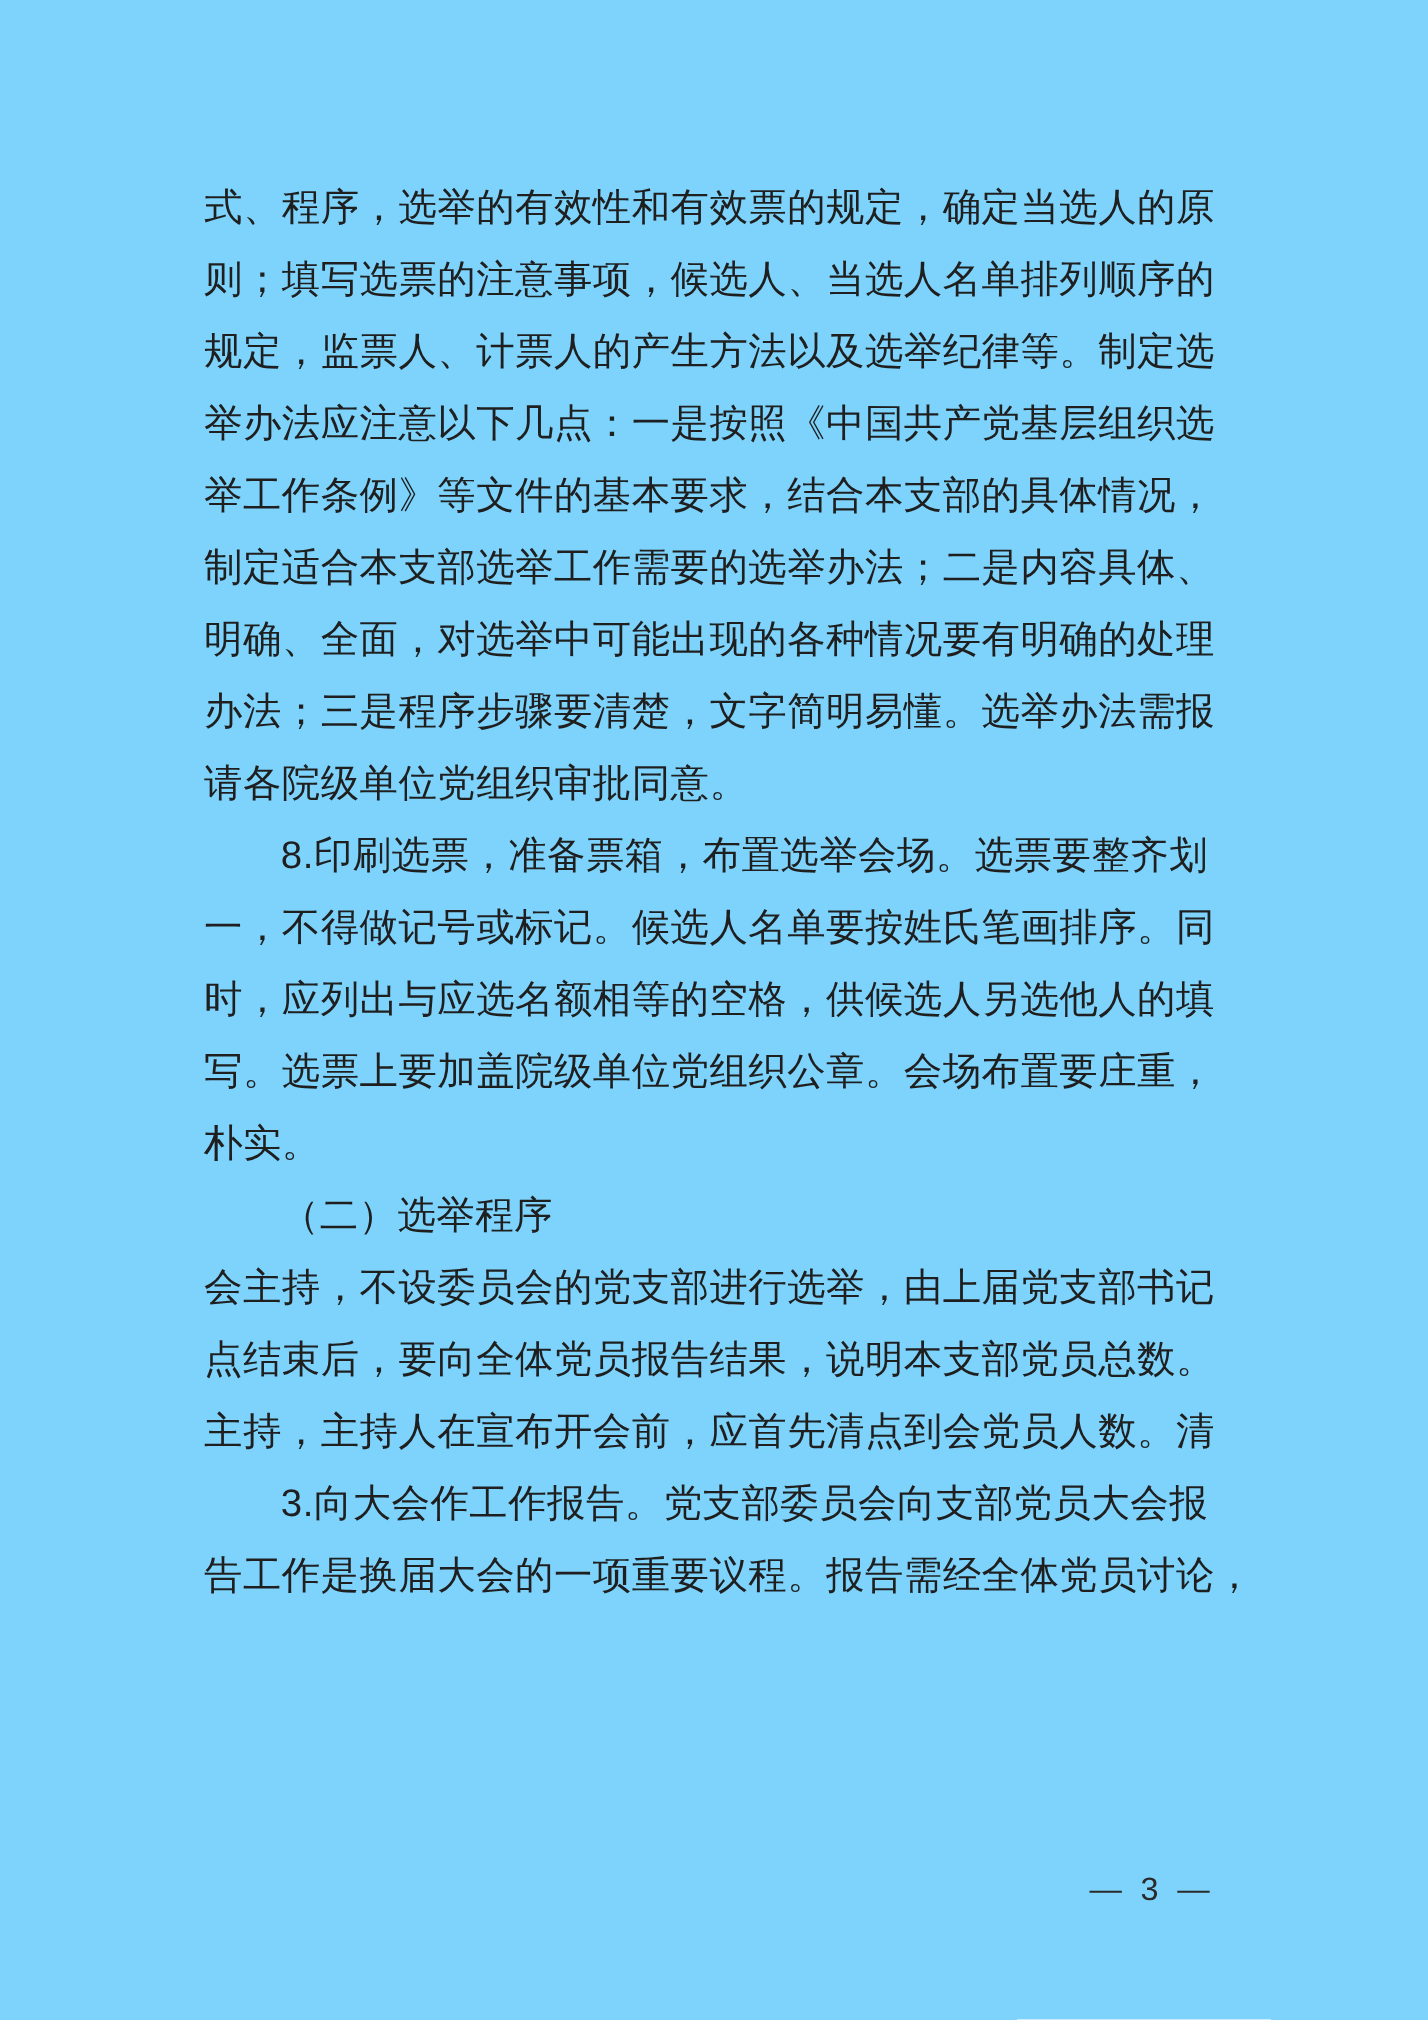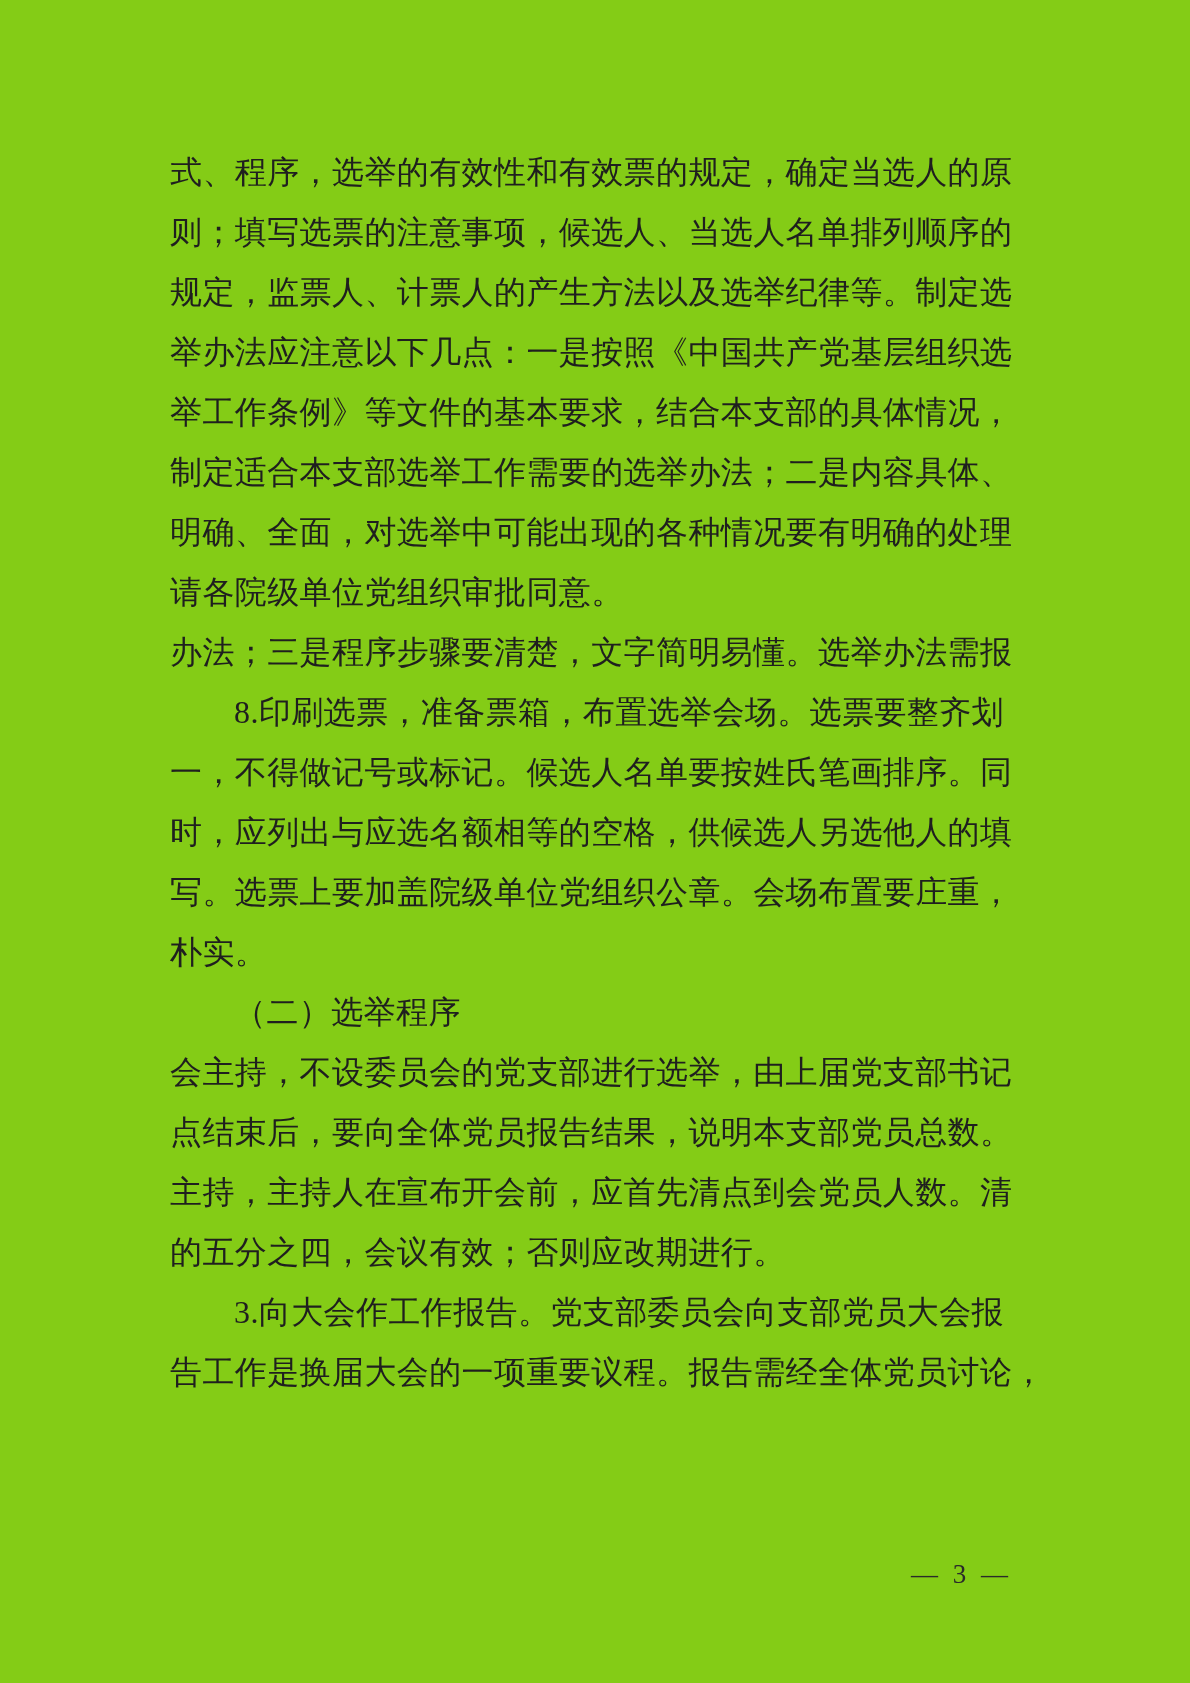--- a/index.html
+++ b/index.html
@@ -4,23 +4,23 @@
 <style>
   html, body {
     margin: 0;
     padding: 0;
     background: #ffffff;
   }
   .page {
     position: relative;
     width: 1190px;
     height: 1683px;
-    background: #84cc16;
+    background: #7dd3fc;
     overflow: hidden;
-    font-family: Liberation Serif, serif;
+    font-family: Liberation Sans, sans-serif;
     color: #1f1f1f;
   }
   .doc-body {
     position: absolute;
     left: 170px;
     top: 142px;
     width: 848px;
   }
   .line {
     margin: 0;
@@ -51,32 +51,31 @@
 
 <div class="page">
   <div class="doc-body">
     <p class="line">式、程序，选举的有效性和有效票的规定，确定当选人的原</p>
     <p class="line">则；填写选票的注意事项，候选人、当选人名单排列顺序的</p>
     <p class="line">规定，监票人、计票人的产生方法以及选举纪律等。制定选</p>
     <p class="line">举办法应注意以下几点：一是按照《中国共产党基层组织选</p>
     <p class="line">举工作条例》等文件的基本要求，结合本支部的具体情况，</p>
     <p class="line">制定适合本支部选举工作需要的选举办法；二是内容具体、</p>
     <p class="line">明确、全面，对选举中可能出现的各种情况要有明确的处理</p>
+    <p class="line">办法；三是程序步骤要清楚，文字简明易懂。选举办法需报</p>
     <p class="line">请各院级单位党组织审批同意。</p>
-    <p class="line">办法；三是程序步骤要清楚，文字简明易懂。选举办法需报</p>
     <p class="line indent">8.印刷选票，准备票箱，布置选举会场。选票要整齐划</p>
     <p class="line">一，不得做记号或标记。候选人名单要按姓氏笔画排序。同</p>
     <p class="line">时，应列出与应选名额相等的空格，供候选人另选他人的填</p>
     <p class="line">写。选票上要加盖院级单位党组织公章。会场布置要庄重，</p>
     <p class="line">朴实。</p>
     <p class="line indent">（二）选举程序</p>
     <p class="line">会主持，不设委员会的党支部进行选举，由上届党支部书记</p>
     <p class="line">点结束后，要向全体党员报告结果，说明本支部党员总数。</p>
     <p class="line">主持，主持人在宣布开会前，应首先清点到会党员人数。清</p>
-    <p class="line">的五分之四，会议有效；否则应改期进行。</p>
     <p class="line indent">3.向大会作工作报告。党支部委员会向支部党员大会报</p>
     <p class="line">告工作是换届大会的一项重要议程。报告需经全体党员讨论，</p>
   </div>
 
   <div class="page-footer">
     <span>— 3 —</span>
   </div>
 </div>
 
 </body></html>

